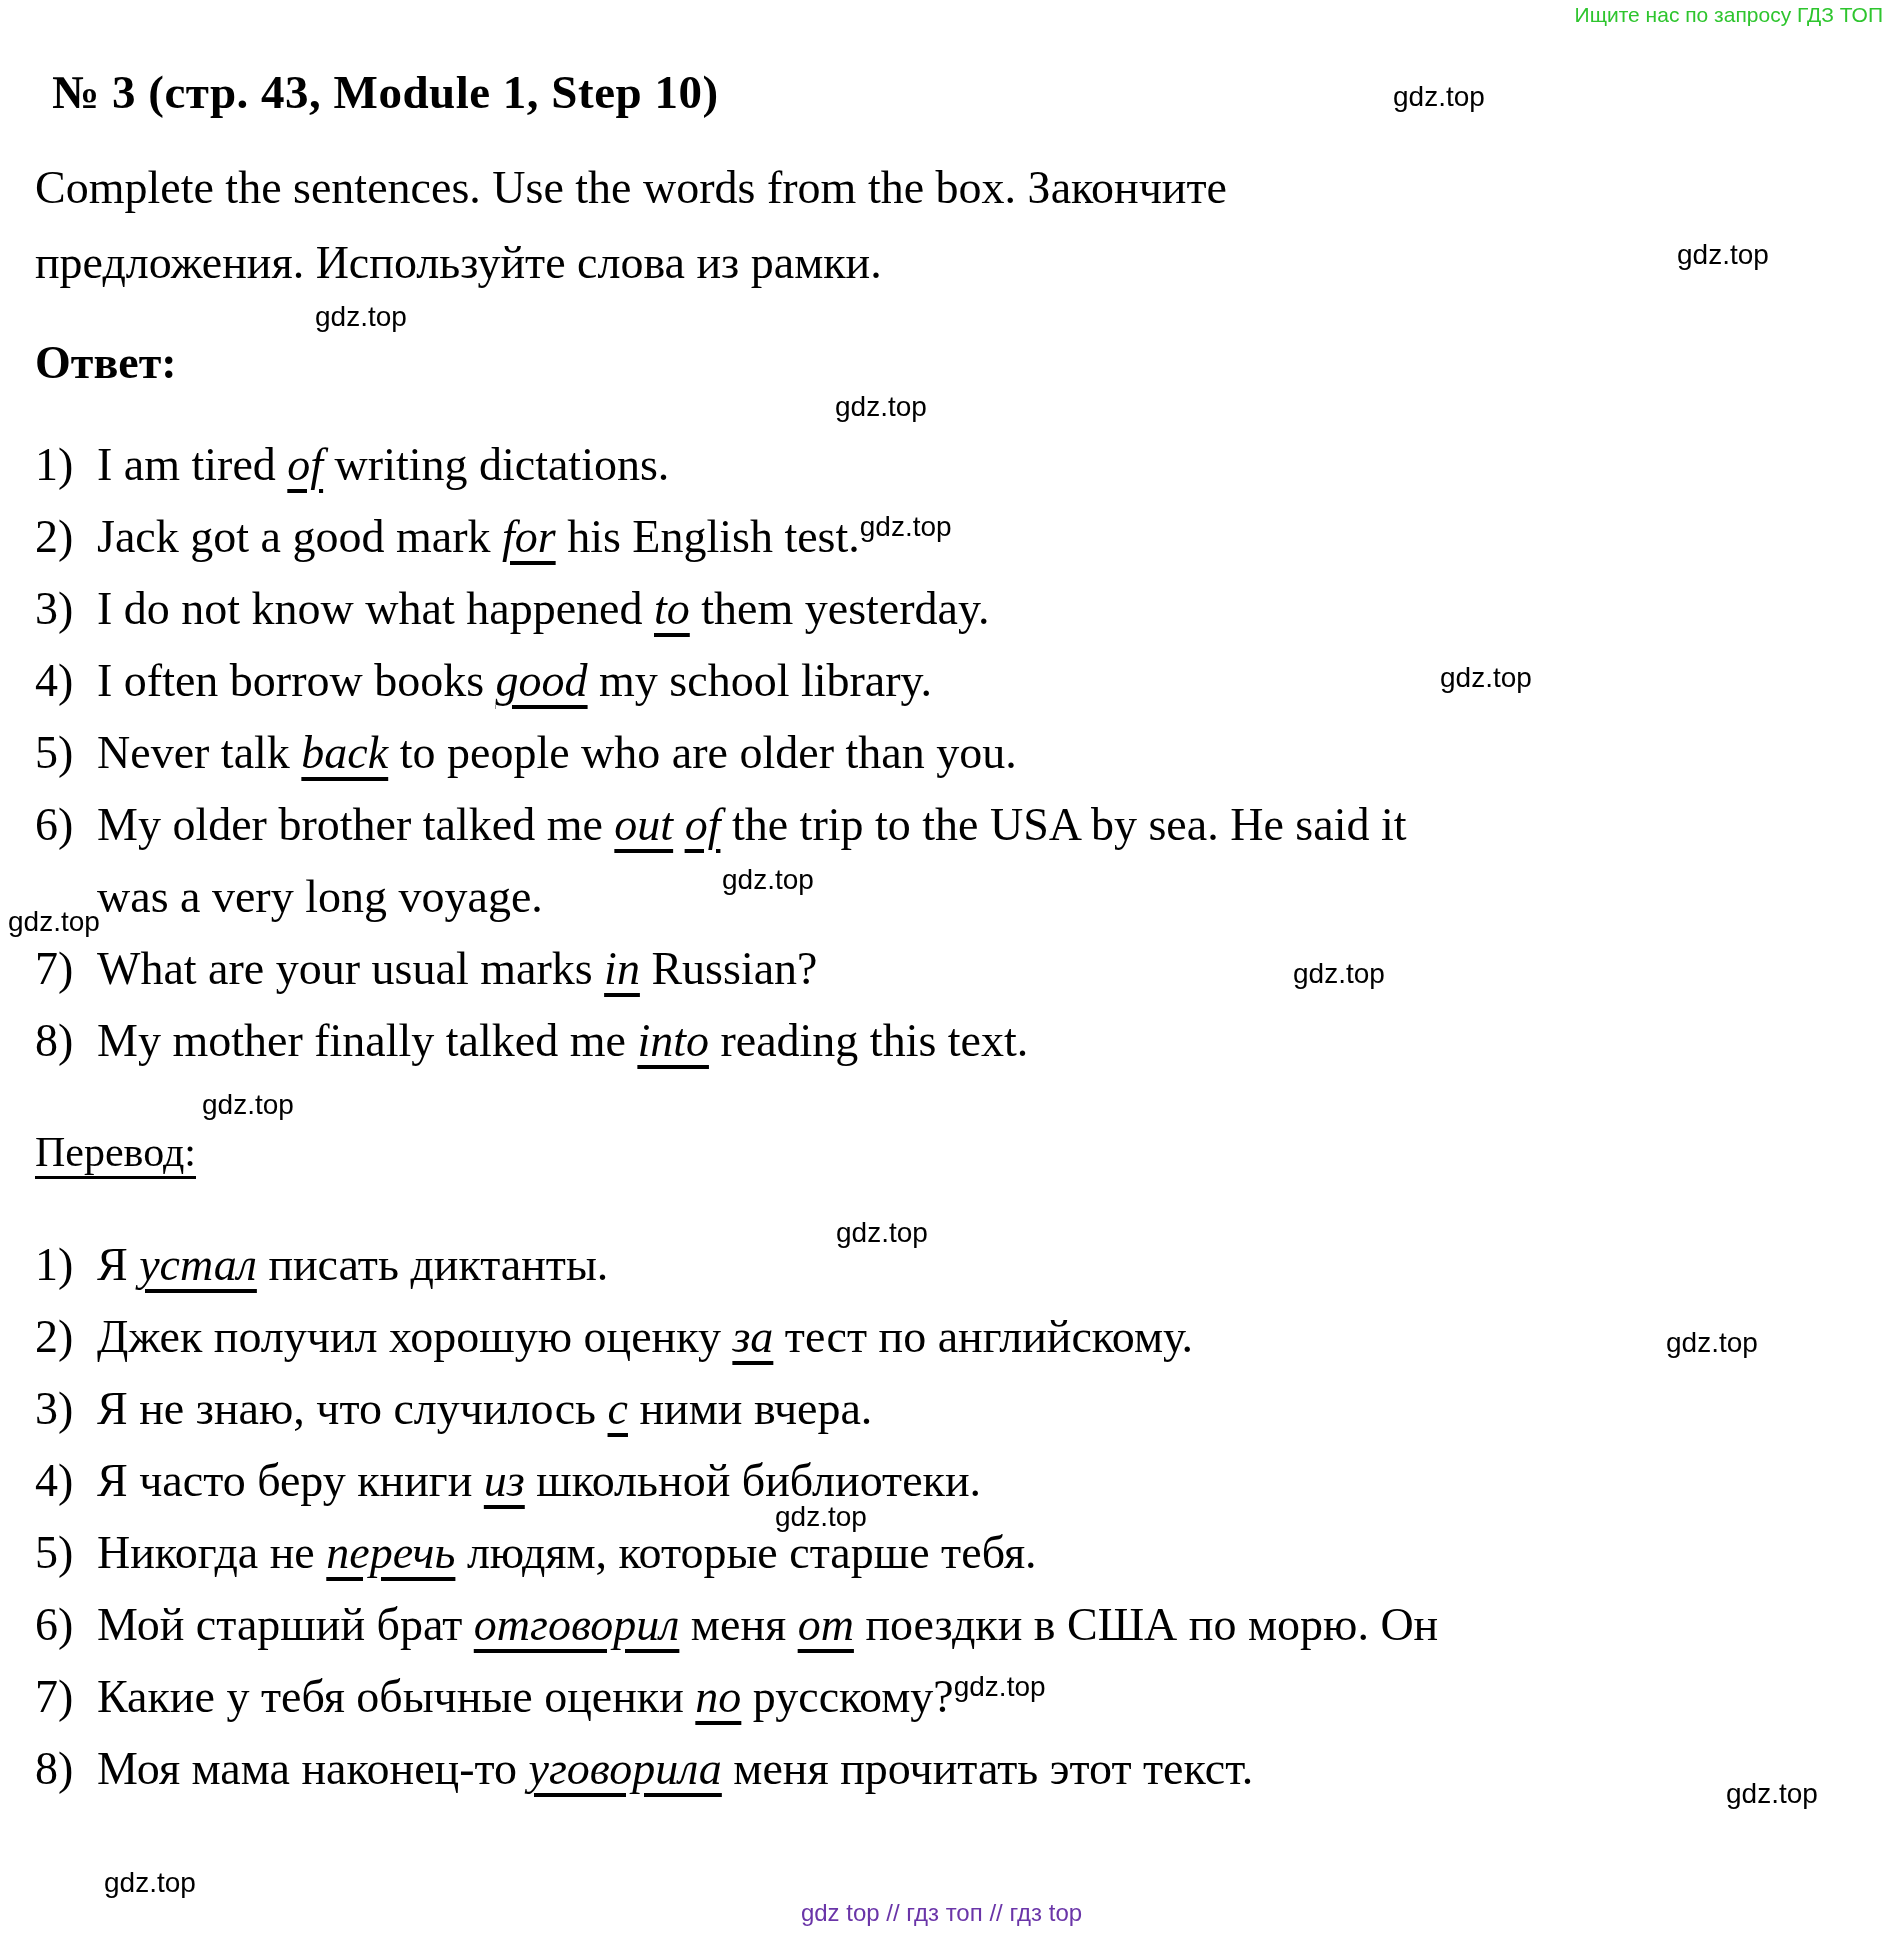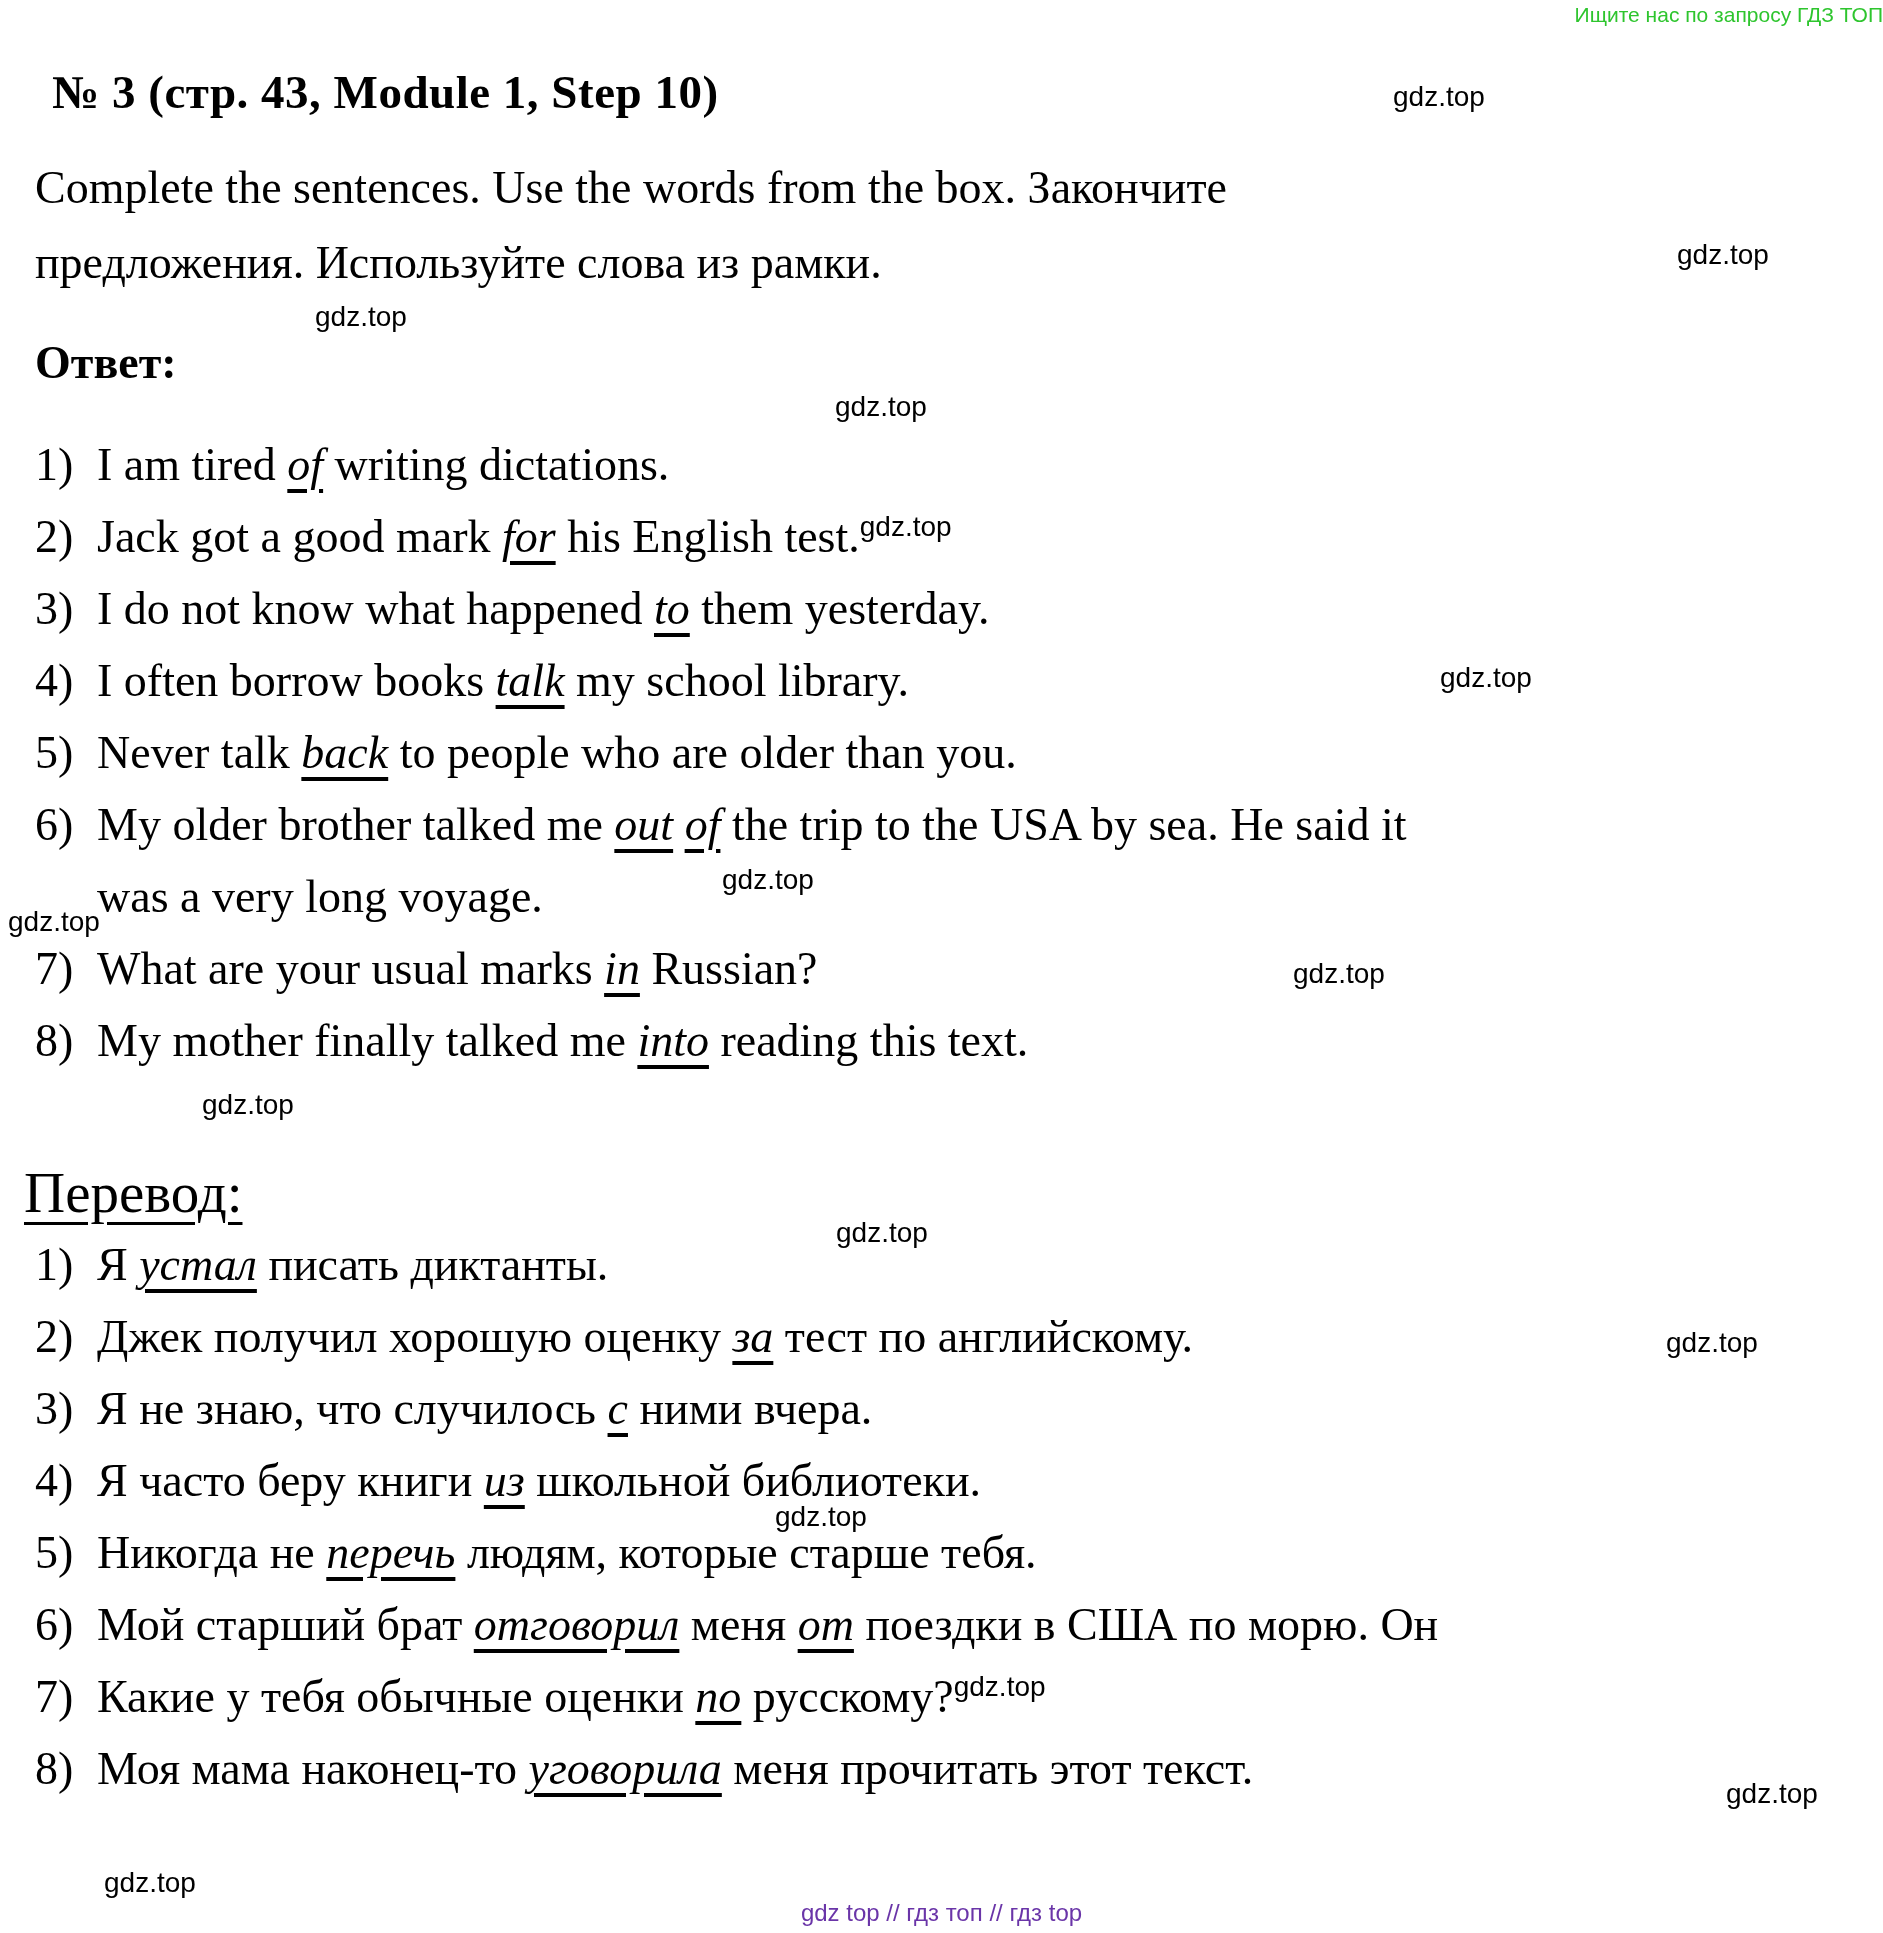--- a/index.html
+++ b/index.html
@@ -46,27 +46,26 @@
   }
   .label-answer {
     position: absolute;
     left: 35px;
     top: 336px;
     font-size: 46px;
     font-weight: bold;
   }
   .label-translation {
     position: absolute;
-    left: 24px;
+    left: 35px;
     top: 1128px;
-    font-size: 57px;
+    font-size: 42px;
     text-decoration: underline;
     text-decoration-thickness: 3px;
     text-underline-offset: 10px;
-    margin-top: 32px;
   }
   .list {
     position: absolute;
     left: 35px;
     width: 1808px;
     font-size: 46px;
     line-height: 72px;
   }
   #answer-list { top: 429px; }
   #translation-list { top: 1229px; }
@@ -126,21 +125,21 @@
       <div class="item">
         <div class="num">2)</div>
         <div class="txt"><span>Jack got a good mark </span><span class="u">for</span><span> his English test.</span><span class="wm-sup">gdz.top</span></div>
       </div>
       <div class="item">
         <div class="num">3)</div>
         <div class="txt"><span>I do not know what happened </span><span class="u">to</span><span> them yesterday.</span></div>
       </div>
       <div class="item">
         <div class="num">4)</div>
-        <div class="txt"><span>I often borrow books </span><span class="u">talk</span><span> my school library.</span></div>
+        <div class="txt"><span>I often borrow books </span><span class="u">good</span><span> my school library.</span></div>
       </div>
       <div class="item">
         <div class="num">5)</div>
         <div class="txt"><span>Never talk </span><span class="u">back</span><span> to people who are older than you.</span></div>
       </div>
       <div class="item">
         <div class="num">6)</div>
         <div class="txt"><span>My older brother talked me </span><span class="u">out</span><span> </span><span class="u">of</span><span> the trip to the USA by sea. He said it</span><br><span>was a very long voyage.</span></div>
       </div>
       <div class="item">

